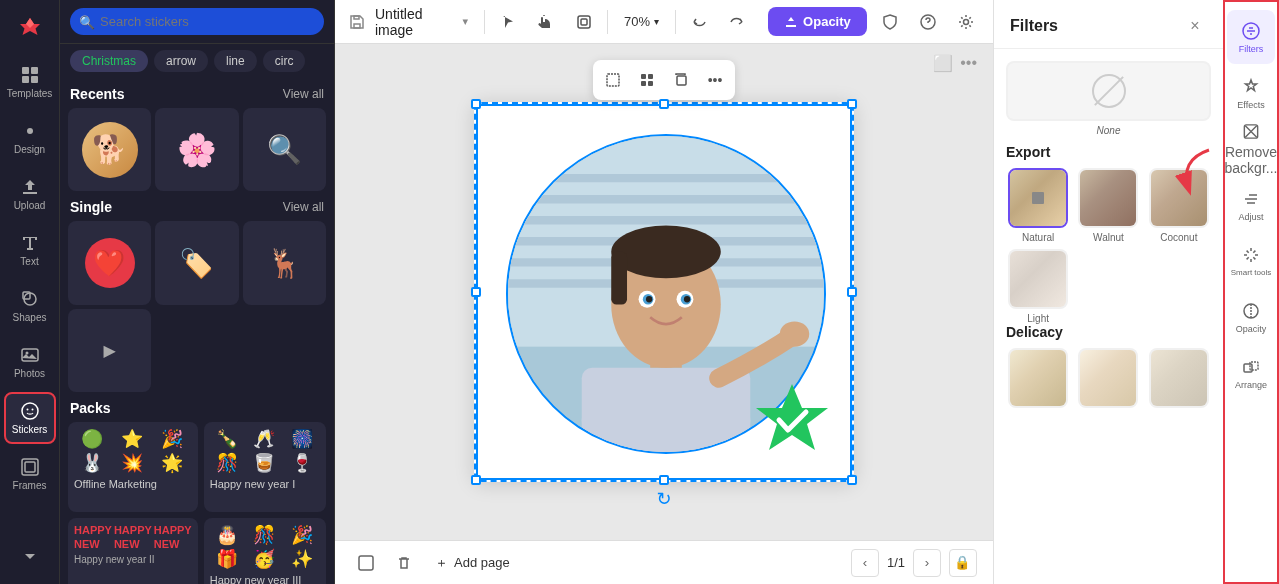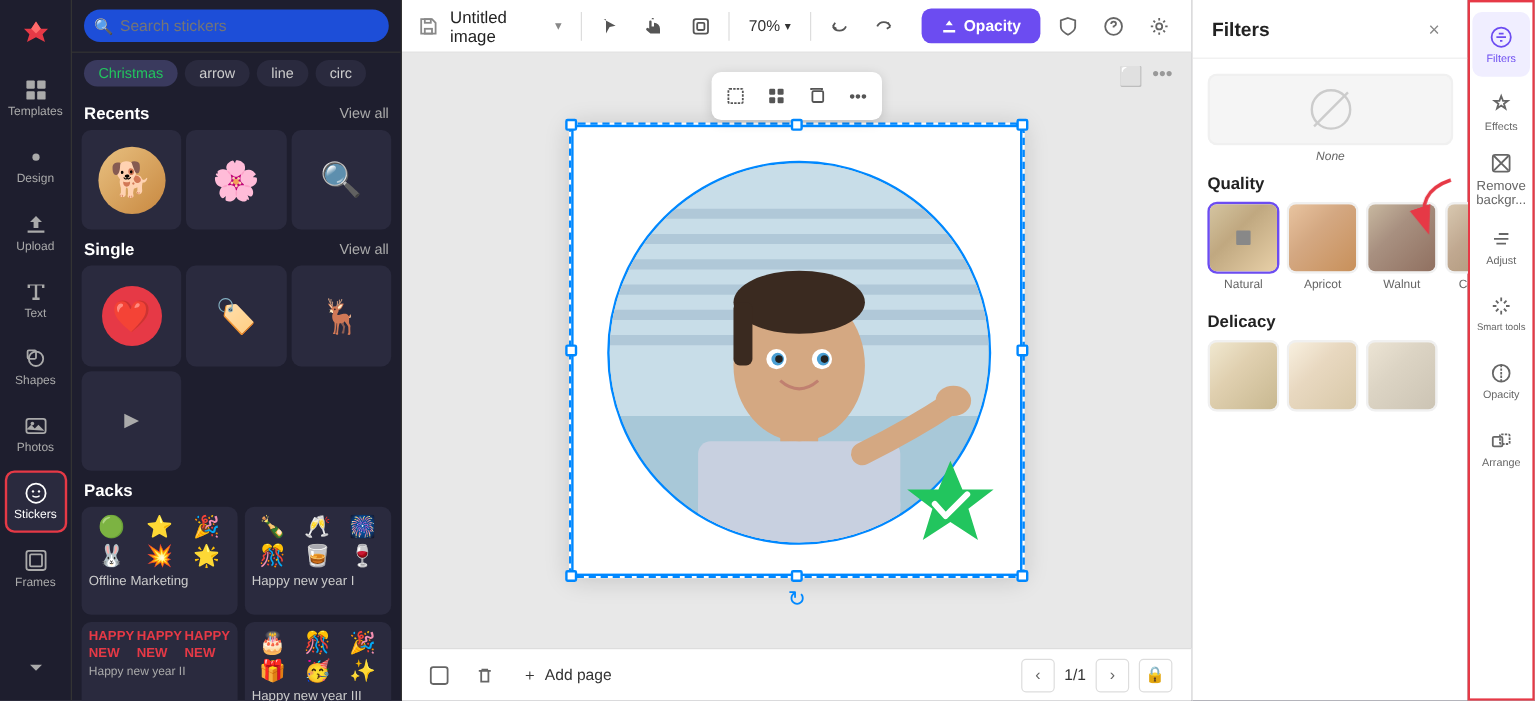--- a/index.html
+++ b/index.html
@@ -421,23 +421,23 @@
     .filters-content {
       flex: 1;
       overflow-y: auto;
       padding: 12px;
     }
     .filters-content::-webkit-scrollbar { width: 4px; }
     .filters-content::-webkit-scrollbar-thumb { background: #ddd; border-radius: 2px; }
     .filter-section-title { font-size: 14px; font-weight: 600; color: #222; margin-bottom: 8px; }
     .filter-grid {
       display: grid;
-      grid-template-columns: repeat(5, 1fr);
+      grid-template-columns: repeat(3, 1fr);
       gap: 6px;
-      margin-bottom: 16px;
+      margin-bottom: 0;
     }
     .filter-item {
       display: flex;
       flex-direction: column;
       align-items: center;
       gap: 4px;
       cursor: pointer;
     }
     .filter-thumb {
       width: 60px; height: 60px;
@@ -900,42 +900,36 @@
 
     <div class="filter-grid" style="grid-template-columns:1fr;margin-bottom:8px;font-style:italic;">
       <div class="filter-item">
         <div class="filter-thumb" style="width:100%;height:60px;">
           <div class="none-thumb"></div>
         </div>
         <span class="filter-name">None</span>
       </div>
     </div>
 
-    <div class="filter-section-title">Quality</div>
+    <div class="filter-section-title">Export</div>
     <div class="filter-grid">
       <div class="filter-item">
         <div class="filter-thumb active">
           <div style="width:100%;height:100%;background:linear-gradient(135deg,#d4c4a0 0%,#c0a880 40%,#e8d0a8 100%);position:relative;">
             <div style="position:absolute;inset:0;display:flex;align-items:center;justify-content:center;">
                 <svg width="20" height="20" viewBox="0 0 20 20" fill="#888">
                   <rect x="4" y="4" width="12" height="12" rx="1"></rect>
                 </svg>
               </div>
           </div>
         </div>
         <span class="filter-name">Natural</span>
       </div>
       <div class="filter-item">
         <div class="filter-thumb">
-          <div class="filter-apricot" style="width:100%;height:100%;"></div>
-        </div>
-        <span class="filter-name">Apricot</span>
-      </div>
-      <div class="filter-item">
-        <div class="filter-thumb">
           <div class="filter-walnut" style="width:100%;height:100%;"></div>
         </div>
         <span class="filter-name">Walnut</span>
       </div>
       <div class="filter-item">
         <div class="filter-thumb">
           <div class="filter-coconut" style="width:100%;height:100%;"></div>
         </div>
         <span class="filter-name">Coconut</span>
       </div>
@@ -983,21 +977,21 @@
     <svg width="20" height="20" viewBox="0 0 20 20" fill="none" stroke="currentColor" stroke-width="1.5">
         <path d="M10 3l1.5 4h4l-3.2 2.5 1.2 4-3.5-2.5-3.5 2.5 1.2-4L4.5 7h4z"></path>
       </svg>
     <span>Effects</span>
   </div>
   <div class="right-tool-item">
     <svg width="20" height="20" viewBox="0 0 20 20" fill="none" stroke="currentColor" stroke-width="1.5">
         <path d="M4 4l12 12M4 16L16 4"></path>
         <rect x="3" y="3" width="14" height="14" rx="2"></rect>
       </svg>
-    <span style="font-size:11px;">Remove backgr...</span>
+    <span style="font-size:14px;">Remove backgr...</span>
   </div>
   <div class="right-tool-item">
     <svg width="20" height="20" viewBox="0 0 20 20" fill="none" stroke="currentColor" stroke-width="1.5">
         <path d="M4 10h12M8 6h8M6 14h8"></path>
       </svg>
     <span>Adjust</span>
   </div>
   <div class="right-tool-item">
     <svg width="20" height="20" viewBox="0 0 20 20" fill="none" stroke="currentColor" stroke-width="1.5">
         <path d="M10 3v3M10 14v3M3 10h3M14 10h3M5.6 5.6l2.1 2.1M12.3 12.3l2.1 2.1M5.6 14.4l2.1-2.1M12.3 7.7l2.1-2.1"></path>

